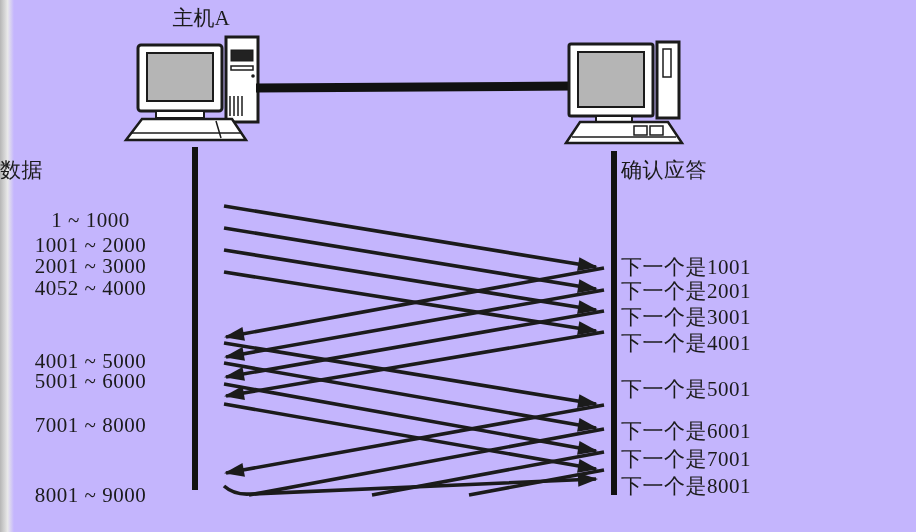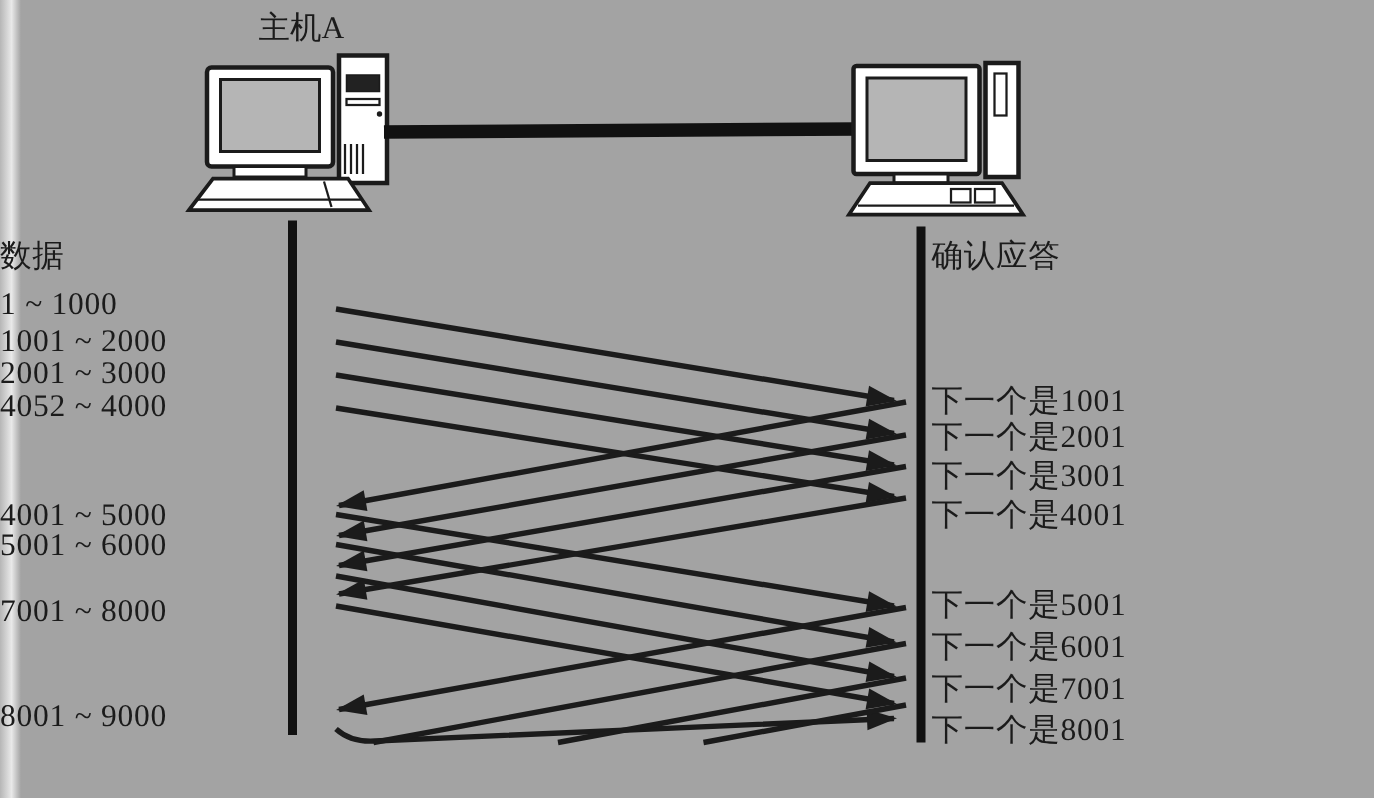--- a/index.html
+++ b/index.html
@@ -1,27 +1,27 @@
 <!DOCTYPE html>
 <html><head>
 <meta charset="utf-8">
 <style>
   html,body { margin:0; padding:0; background:#fff; }
   .stage {
-    position:relative; width:916px; height:532px; background:#a3a3a3;
+    position:relative; width:916px; height:532px; background:#c4b5fd;
     font-family:"Liberation Serif","DejaVu Serif",serif; color:#1b1b1b;
     overflow:hidden;
   }
   .gutter {
     position:absolute; left:0; top:0; width:14px; height:532px;
     background:linear-gradient(to right,#b6b6b6,#e9e9e9 55%,rgba(255,255,255,0));
   }
   .diagram-svg { position:absolute; left:0; top:0; }
   .lbl { position:absolute; font-size:21px; line-height:22px; white-space:nowrap; letter-spacing:0.5px; }
-  .num { left:0; width:181px; text-align:left; }
+  .num { left:0; width:181px; text-align:center;margin-top:18px; }
   .ack { left:621px; text-align:right; }
   .host-label { position:absolute; top:4px; width:90px; text-align:center; font-size:21px; }
   .col-header { font-size:21px; }
 </style>
 </head>
 <body>
 
 <div class="stage">
 
   <div class="gutter"></div>
@@ -99,18 +99,18 @@
   <div class="lbl num" style="top:259px">4052 ~ 4000</div>
   <div class="lbl num" style="top:332px">4001 ~ 5000</div>
   <div class="lbl num" style="top:352px">5001 ~ 6000</div>
   <div class="lbl num" style="top:396px">7001 ~ 8000</div>
   <div class="lbl num" style="top:466px">8001 ~ 9000</div>
 
   <div class="lbl ack" style="top:256px">下一个是1001</div>
   <div class="lbl ack" style="top:280px">下一个是2001</div>
   <div class="lbl ack" style="top:306px">下一个是3001</div>
   <div class="lbl ack" style="top:332px">下一个是4001</div>
-  <div class="lbl ack" style="top:392px">下一个是5001</div>
+  <div class="lbl ack" style="top:378px">下一个是5001</div>
   <div class="lbl ack" style="top:420px">下一个是6001</div>
   <div class="lbl ack" style="top:448px">下一个是7001</div>
   <div class="lbl ack" style="top:475px">下一个是8001</div>
 
 </div>
 
 </body></html>

